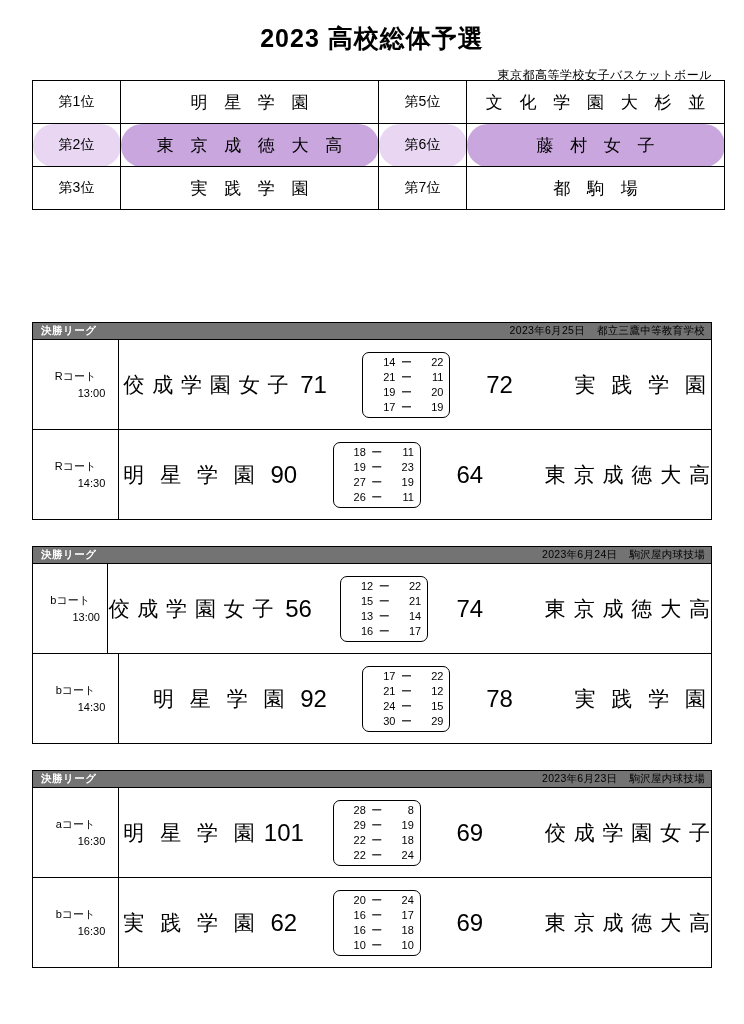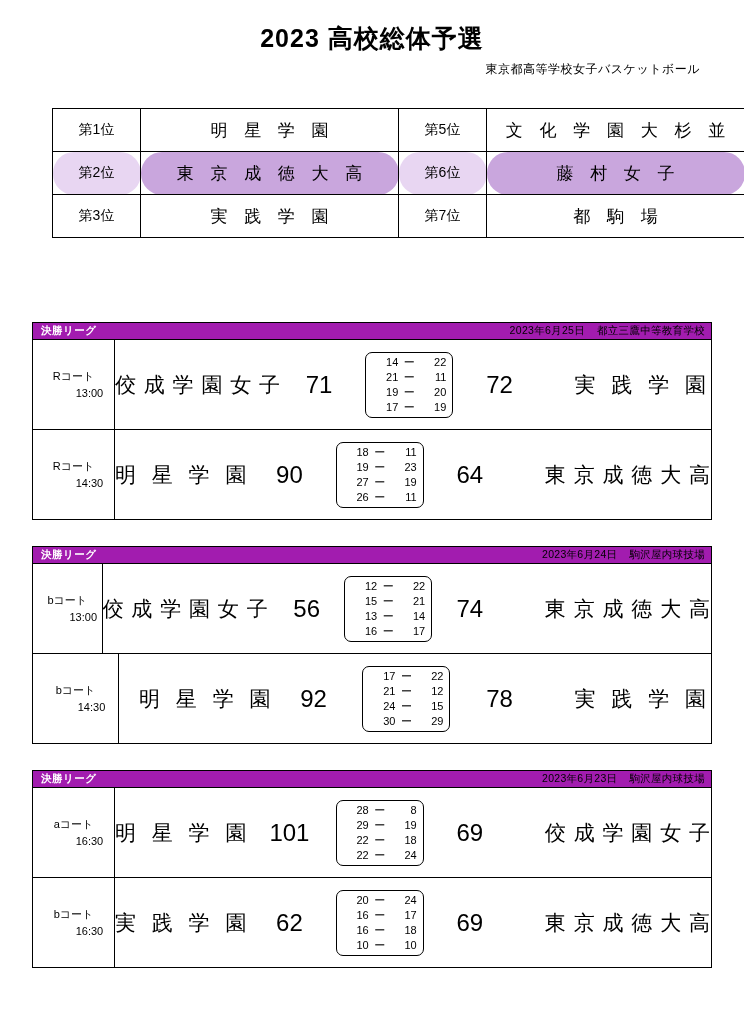--- a/index.html
+++ b/index.html
@@ -20,34 +20,33 @@
   .title {
     text-align: center;
     font-weight: bold;
     font-size: 25px;
     letter-spacing: 1px;
     margin-top: 22px;
   }
   .subtitle {
     text-align: right;
     font-size: 12px;
-    margin-top: 6px;
-    padding-right: 44px;
+    margin-top: 12px;
+    padding-right: 32px;
     letter-spacing: 0.5px;
   }
 
   
   .standings {
     position: absolute;
     left: 32px;
-    top: 108px;
+    top: 80px;
     width: 680px;
     border-collapse: collapse;
     table-layout: fixed;
-    margin-left: 20px;
   }
   .standings td {
     border: 1px solid #000;
     height: 40px;
     font-size: 17px;
     text-align: center;
     vertical-align: middle;
   }
   .standings td.rank {
     width: 85px;
@@ -71,21 +70,21 @@
     position: absolute;
     left: 32px;
     width: 680px;
     border: 1px solid #000;
     box-sizing: border-box;
   }
   .block-header {
     display: flex;
     align-items: center;
     justify-content: space-between;
-    background: #a21caf;
+    background: #737373;
     height: 17px;
     border-bottom: 1px solid #000;
     padding: 0 6px;
     box-sizing: border-box;
   }
   .league-tag {
     font-size: 10.5px;
     color: #ffffff;
     font-weight: bold;
     letter-spacing: 0.5px;
@@ -132,21 +131,21 @@
     letter-spacing: 5px;
     white-space: nowrap;
   }
   .team-name.tight { letter-spacing: 1px; }
   .score {
     font-size: 24px;
     min-width: 48px;
     text-align: center;
     white-space: nowrap;
   }
-  .side.left .score { margin-left: 14px; }
+  .side.left .score { }
   .side.right .score { margin-right: 14px; }
 
   
   .quarters {
     width: 118px;
     display: flex;
     align-items: center;
     justify-content: center;
     position: relative;
   }

